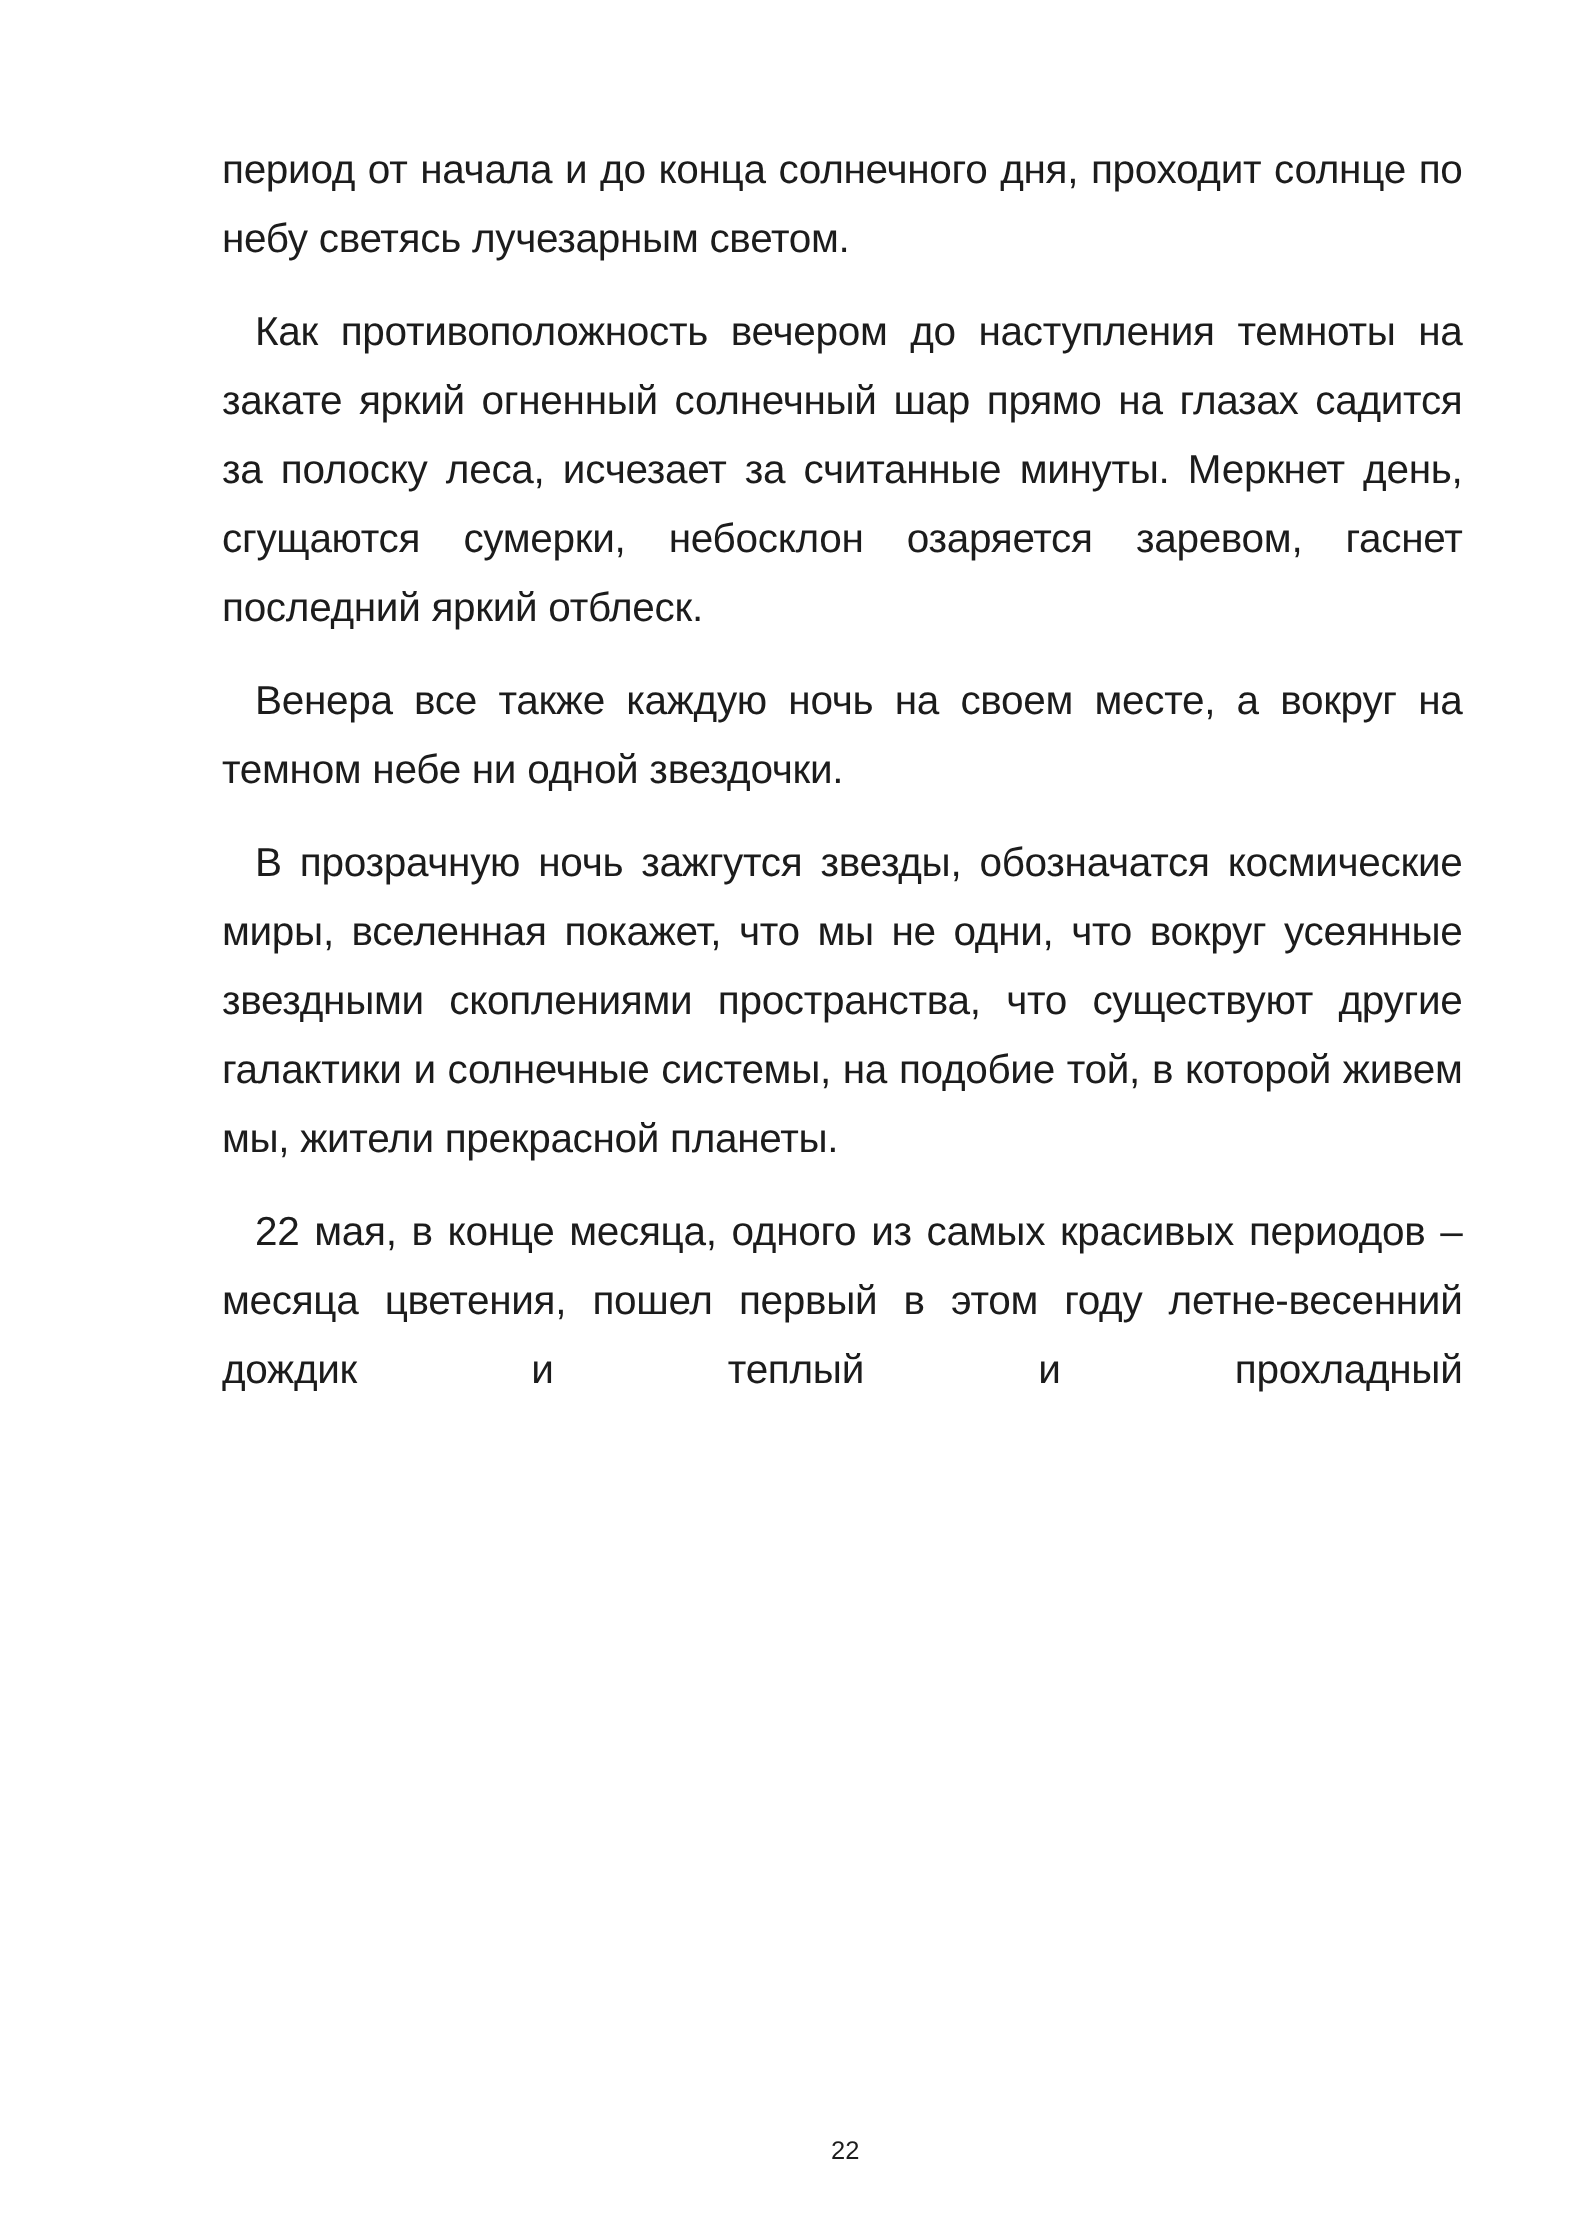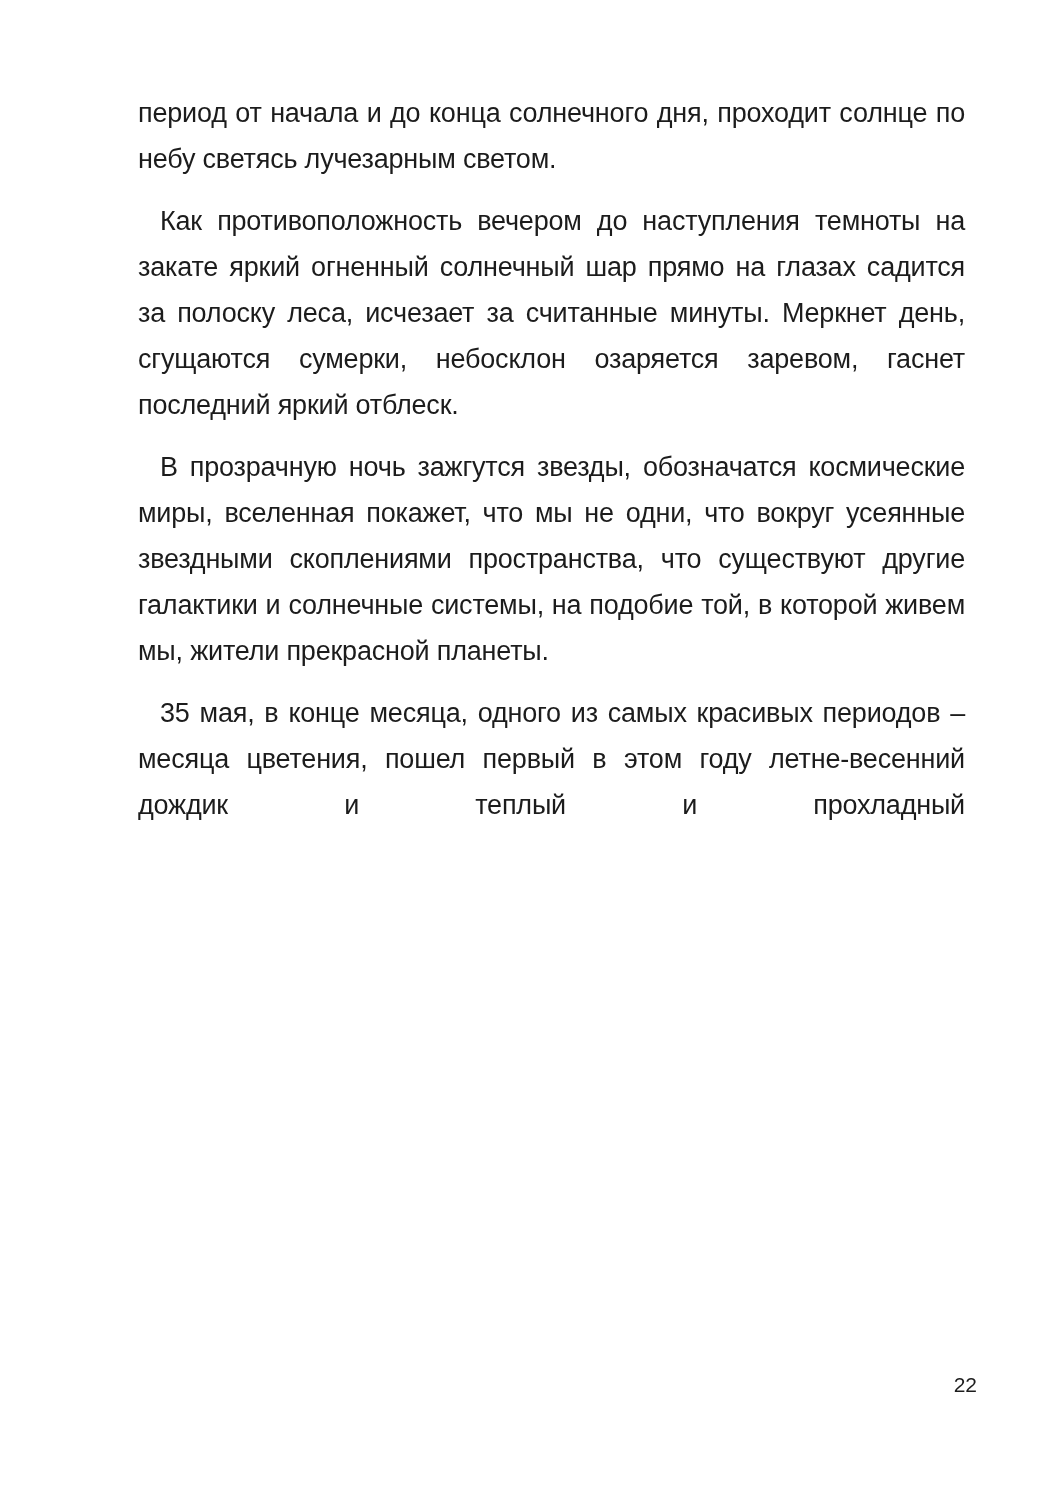--- a/index.html
+++ b/index.html
@@ -11,21 +11,21 @@
     position: relative;
     width: 1054px;
     height: 1491px;
     background: #ffffff;
     font-family: "Liberation Sans", sans-serif;
     color: #1c1c1c;
     overflow: hidden;
   }
   .content {
     position: absolute;
-    left: 138px;
+    left: 148px;
     top: 90px;
     width: 827px;
   }
   .content p {
     margin: 0 0 16px 0;
     font-size: 27px;
     line-height: 46px;
     text-align: justify;
     text-indent: 22px;
     letter-spacing: -0.2px;
@@ -33,32 +33,33 @@
   .content p.no-indent {
     text-indent: 0;
   }
   .content p.justify-last {
     text-align-last: justify;
   }
   .page-number {
     position: absolute;
     left: 150px;
     width: 827px;
-    top: 1372px;
-    text-align: right;
-    font-size: 21px;
+    top: 1421px;
+    text-align: center;
+    font-size: 17px;
     line-height: 26px;
     color: #1c1c1c;
   }
 </style>
 </head>
 <body>
 
 <div class="page">
   <div class="content">
     <p class="no-indent">период от начала и до конца солнечного дня, проходит солнце по небу светясь лучезарным светом.</p>
     <p>Как противоположность вечером до наступления темноты на закате яркий огненный солнечный шар прямо на глазах садится за полоску леса, исчезает за считанные минуты. Меркнет день, сгущаются сумерки, небосклон озаряется заревом, гаснет последний яркий отблеск.</p>
+    <p>Венера все также каждую ночь на своем месте, а вокруг на темном небе ни одной звездочки.</p>
     <p>В прозрачную ночь зажгутся звезды, обозначатся космические миры, вселенная покажет, что мы не одни, что вокруг усеянные звездными скоплениями пространства, что существуют другие галактики и солнечные системы, на подобие той, в которой живем мы, жители прекрасной планеты.</p>
-    <p class="justify-last">35 мая, в конце месяца, одного из самых красивых периодов – месяца цветения, пошел первый в этом году летне-весенний дождик и теплый и прохладный</p>
+    <p class="justify-last">22 мая, в конце месяца, одного из самых красивых периодов – месяца цветения, пошел первый в этом году летне-весенний дождик и теплый и прохладный</p>
   </div>
 
   <div class="page-number">22</div>
 </div>
 
 </body></html>

